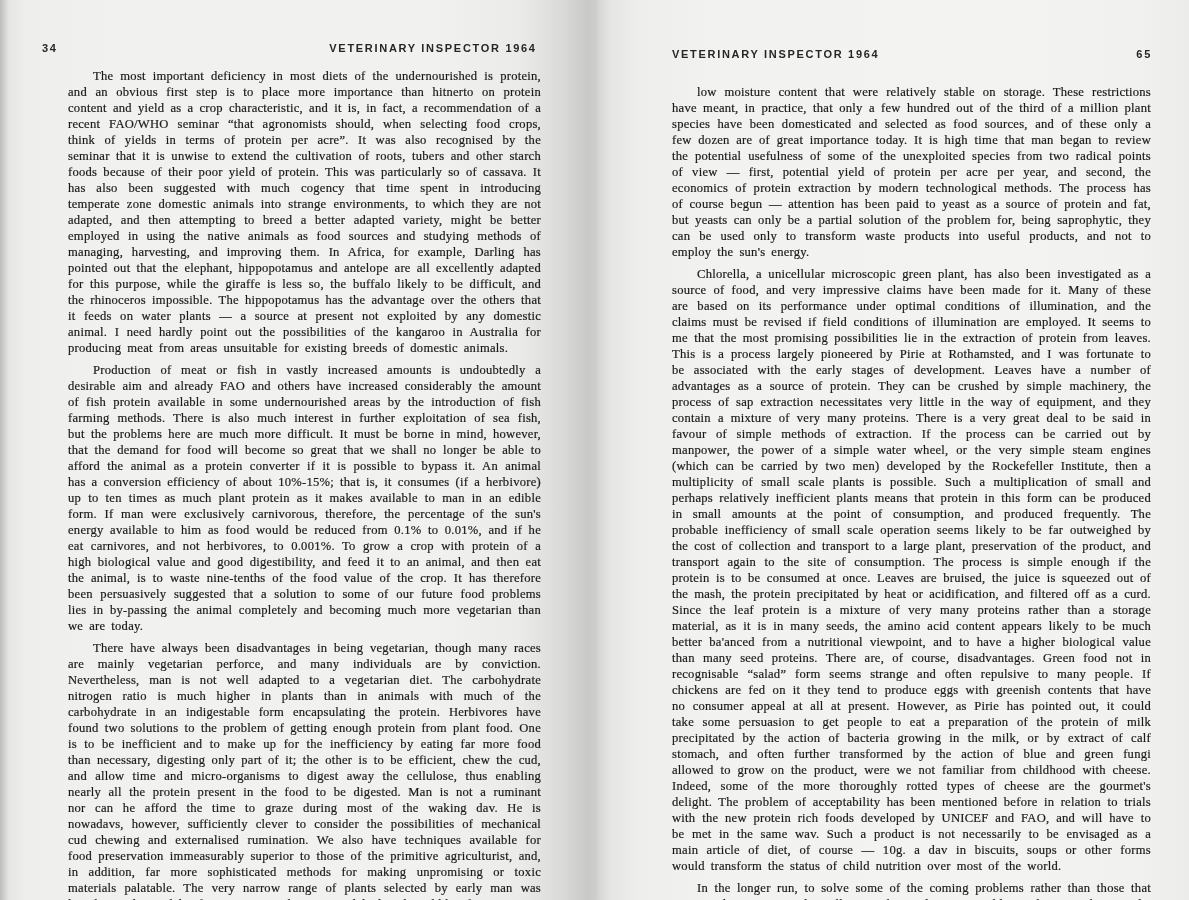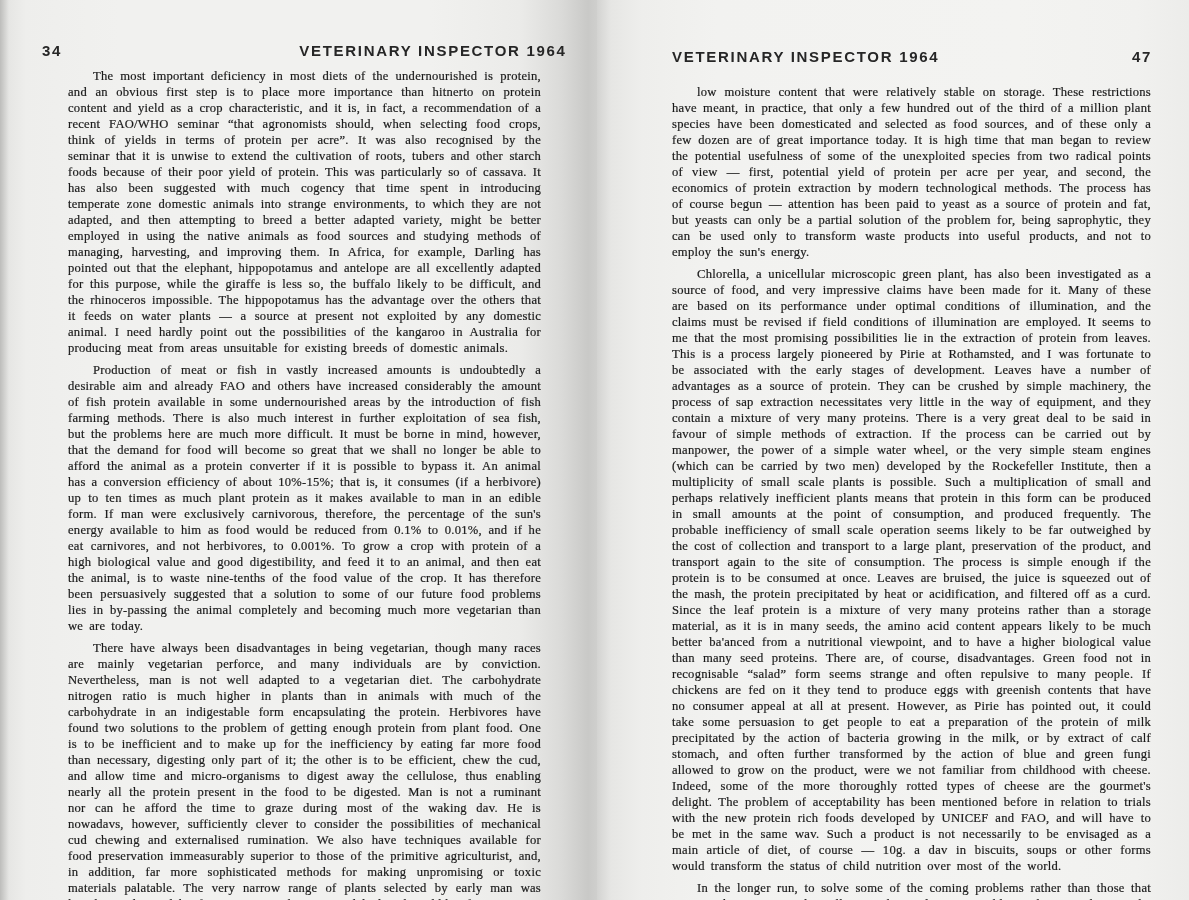--- a/index.html
+++ b/index.html
@@ -23,21 +23,21 @@
   .page-right {
     left: 597px; width: 592px;
     background: linear-gradient(90deg,
       #d3d3d1 0px, #e6e6e4 14px, #eeeeec 45px, #f2f2f0 120px,
       #f3f3f1 420px, #f1f1ef 540px, #ececea 592px);
   }
   .head {
     position: absolute;
     font-family: "Liberation Sans", sans-serif;
     font-weight: 700;
-    font-size: 15px;
+    font-size: 11px;
     letter-spacing: 1.7px;
     color: #262626;
     white-space: nowrap;
     height: 13px;
   }
   .head-left  { top: 42px; left: 42px; right: 50px; }
   .head-right { top: 48px; left: 75px; right: 37px; }
   .head .pagenum   { position: absolute; top: 0; }
   .head-left .pagenum  { left: 0; }
   .head-right .pagenum { right: 0; }
@@ -77,21 +77,21 @@
     <div class="body body-left">
       <p class="para">The most important deficiency in most diets of the undernourished is protein, and an obvious first step is to place more importance than hitnerto on protein content and yield as a crop characteristic, and it is, in fact, a recommendation of a recent FAO/WHO seminar “that agronomists should, when selecting food crops, think of yields in terms of protein per acre”. It was also recognised by the seminar that it is unwise to extend the cultivation of roots, tubers and other starch foods because of their poor yield of protein. This was particularly so of cassava. It has also been suggested with much cogency that time spent in introducing temperate zone domestic animals into strange environments, to which they are not adapted, and then attempting to breed a better adapted variety, might be better employed in using the native animals as food sources and studying methods of managing, harvesting, and improving them. In Africa, for example, Darling has pointed out that the elephant, hippopotamus and antelope are all excellently adapted for this purpose, while the giraffe is less so, the buffalo likely to be difficult, and the rhinoceros impossible. The hippopotamus has the advantage over the others that it feeds on water plants — a source at present not exploited by any domestic animal. I need hardly point out the possibilities of the kangaroo in Australia for producing meat from areas unsuitable for existing breeds of domestic animals.</p>
       <p class="para">Production of meat or fish in vastly increased amounts is undoubtedly a desirable aim and already FAO and others have increased considerably the amount of fish protein available in some undernourished areas by the introduction of fish farming methods. There is also much interest in further exploitation of sea fish, but the problems here are much more difficult. It must be borne in mind, however, that the demand for food will become so great that we shall no longer be able to afford the animal as a protein converter if it is possible to bypass it. An animal has a conversion efficiency of about 10%-15%; that is, it consumes (if a herbivore) up to ten times as much plant protein as it makes available to man in an edible form. If man were exclusively carnivorous, therefore, the percentage of the sun's energy available to him as food would be reduced from 0.1% to 0.01%, and if he eat carnivores, and not herbivores, to 0.001%. To grow a crop with protein of a high biological value and good digestibility, and feed it to an animal, and then eat the animal, is to waste nine-tenths of the food value of the crop. It has therefore been persuasively suggested that a solution to some of our future food problems lies in by-passing the animal completely and becoming much more vegetarian than we are today.</p>
       <p class="para">There have always been disadvantages in being vegetarian, though many races are mainly vegetarian perforce, and many individuals are by conviction. Nevertheless, man is not well adapted to a vegetarian diet. The carbohydrate nitrogen ratio is much higher in plants than in animals with much of the carbohydrate in an indigestable form encapsulating the protein. Herbivores have found two solutions to the problem of getting enough protein from plant food. One is to be inefficient and to make up for the inefficiency by eating far more food than necessary, digesting only part of it; the other is to be efficient, chew the cud, and allow time and micro-organisms to digest away the cellulose, thus enabling nearly all the protein present in the food to be digested. Man is not a ruminant nor can he afford the time to graze during most of the waking dav. He is nowadavs, however, sufficiently clever to consider the possibilities of mechanical cud chewing and externalised rumination. We also have techniques available for food preservation immeasurably superior to those of the primitive agriculturist, and, in addition, far more sophisticated methods for making unpromising or toxic materials palatable. The very narrow range of plants selected by early man was largely conditioned bv factors now irrelevant. Food had to be edible after treatment by washing. grinding, fermenting or heating, and a premium was placed on products of</p>
     </div>
   </div>
 
   <div class="page page-right">
     <div class="head head-right">
       <span class="running">VETERINARY INSPECTOR 1964</span>
-      <span class="pagenum">47</span>
+      <span class="pagenum">65</span>
     </div>
     <div class="body body-right">
       <p class="para">low moisture content that were relatively stable on storage. These restrictions have meant, in practice, that only a few hundred out of the third of a million plant species have been domesticated and selected as food sources, and of these only a few dozen are of great importance today. It is high time that man began to review the potential usefulness of some of the unexploited species from two radical points of view — first, potential yield of protein per acre per year, and second, the economics of protein extraction by modern technological methods. The process has of course begun — attention has been paid to yeast as a source of protein and fat, but yeasts can only be a partial solution of the problem for, being saprophytic, they can be used only to transform waste products into useful products, and not to employ the sun's energy.</p>
       <p class="para">Chlorella, a unicellular microscopic green plant, has also been investigated as a source of food, and very impressive claims have been made for it. Many of these are based on its performance under optimal conditions of illumination, and the claims must be revised if field conditions of illumination are employed. It seems to me that the most promising possibilities lie in the extraction of protein from leaves. This is a process largely pioneered by Pirie at Rothamsted, and I was fortunate to be associated with the early stages of development. Leaves have a number of advantages as a source of protein. They can be crushed by simple machinery, the process of sap extraction necessitates very little in the way of equipment, and they contain a mixture of very many proteins. There is a very great deal to be said in favour of simple methods of extraction. If the process can be carried out by manpower, the power of a simple water wheel, or the very simple steam engines (which can be carried by two men) developed by the Rockefeller Institute, then a multiplicity of small scale plants is possible. Such a multiplication of small and perhaps relatively inefficient plants means that protein in this form can be produced in small amounts at the point of consumption, and produced frequently. The probable inefficiency of small scale operation seems likely to be far outweighed by the cost of collection and transport to a large plant, preservation of the product, and transport again to the site of consumption. The process is simple enough if the protein is to be consumed at once. Leaves are bruised, the juice is squeezed out of the mash, the protein precipitated by heat or acidification, and filtered off as a curd. Since the leaf protein is a mixture of very many proteins rather than a storage material, as it is in many seeds, the amino acid content appears likely to be much better ba'anced from a nutritional viewpoint, and to have a higher biological value than many seed proteins. There are, of course, disadvantages. Green food not in recognisable “salad” form seems strange and often repulsive to many people. If chickens are fed on it they tend to produce eggs with greenish contents that have no consumer appeal at all at present. However, as Pirie has pointed out, it could take some persuasion to get people to eat a preparation of the protein of milk precipitated by the action of bacteria growing in the milk, or by extract of calf stomach, and often further transformed by the action of blue and green fungi allowed to grow on the product, were we not familiar from childhood with cheese. Indeed, some of the more thoroughly rotted types of cheese are the gourmet's delight. The problem of acceptability has been mentioned before in relation to trials with the new protein rich foods developed by UNICEF and FAO, and will have to be met in the same wav. Such a product is not necessarily to be envisaged as a main article of diet, of course — 10g. a dav in biscuits, soups or other forms would transform the status of child nutrition over most of the world.</p>
       <p class="para">In the longer run, to solve some of the coming problems rather than those that are so clamant now, the village scale production would not be enough. For the future, and it is the near future, crops must be selected for high protein yield/acre/annum, which are suitable for leaf protein extraction, and grown under conditions of intensive mechanised agriculture.</p>
     </div>
   </div>
 
 </div>
 

